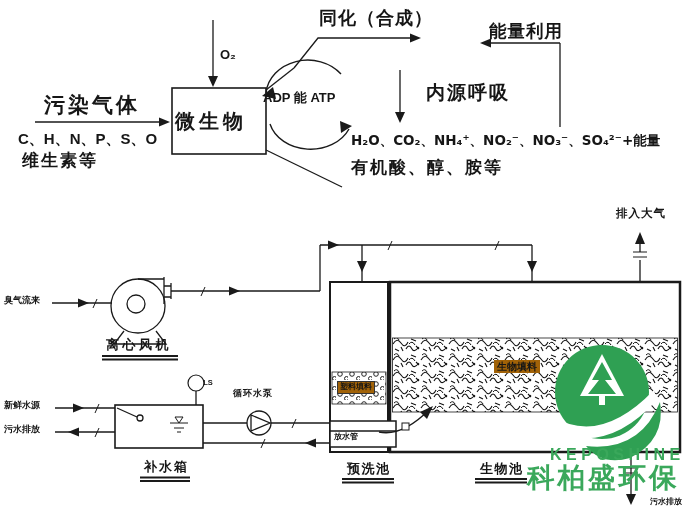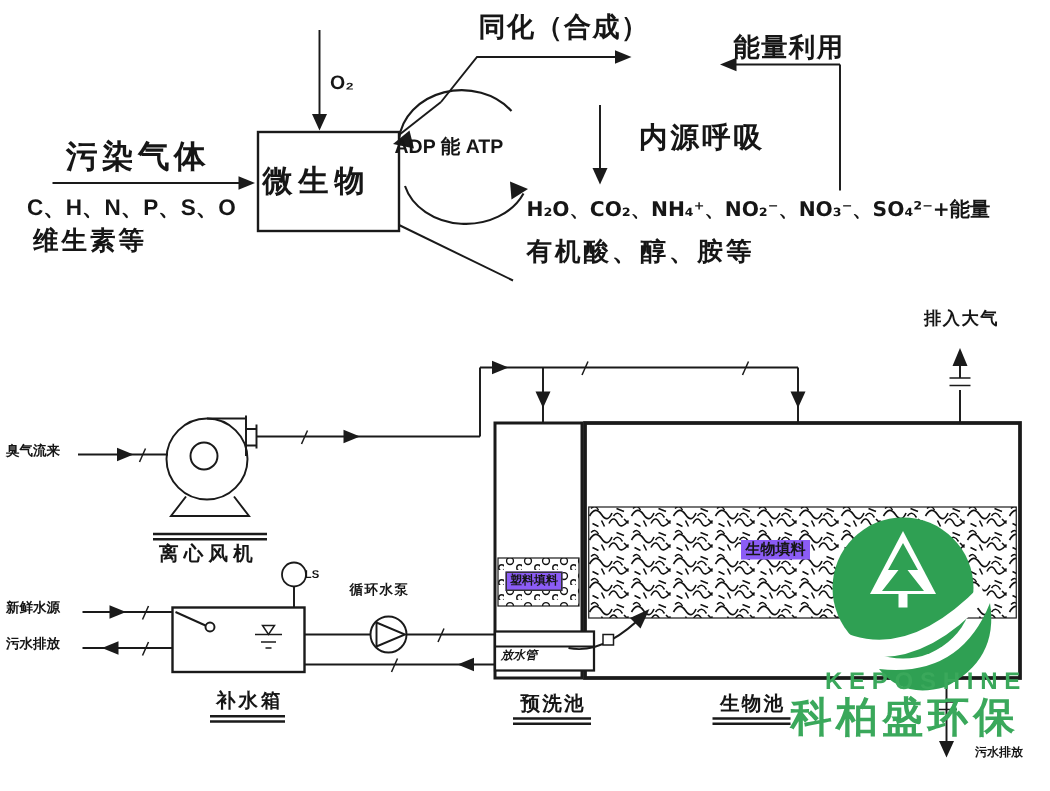--- a/index.html
+++ b/index.html
@@ -1,21 +1,21 @@
 <!DOCTYPE html>
 <html><head>
 <meta charset="utf-8">
 <style>
   html,body{margin:0;padding:0;background:#fff;}
   #stage{position:relative;width:700px;height:527px;background:#fff;overflow:hidden;
          font-family:"Liberation Sans","DejaVu Sans",sans-serif;color:#1a1a1a;}
   #lines{position:absolute;left:0;top:0;z-index:1;}
   .lbl{position:absolute;z-index:2;white-space:nowrap;font-weight:bold;color:#161616;line-height:1.1;}
   .boxlbl{display:flex;align-items:center;justify-content:center;}
-  .patch{background:#8b5cf6;}
+  .patch{background:#a16207;}
   .lg-text{z-index:3;font-weight:bold;}
 </style>
 </head>
 <body>
 
 <div id="stage">
 
   <svg id="lines" width="700" height="527" viewBox="0 0 700 527">
     <defs>
       <pattern id="scribble" width="28" height="16" patternUnits="userSpaceOnUse">
@@ -177,30 +177,30 @@
   <div class="lbl boxlbl" style="left:172px;top:88px;width:78px;height:66px;font-size:20px;letter-spacing:4px;font-family:Liberation Serif, serif;">微生物</div>
   <div class="lbl" style="left:220px;top:48px;font-size:13px;">O₂</div>
   <div class="lbl" style="left:263px;top:91px;font-size:13px;">ADP 能 ATP</div>
   <div class="lbl" style="left:319px;top:9px;font-size:18px;letter-spacing:1px;">同化（合成）</div>
   <div class="lbl" style="left:489px;top:22px;font-size:17.5px;letter-spacing:1px;">能量利用</div>
   <div class="lbl" style="left:404px;top:83px;font-size:19px;letter-spacing:2px;margin-left:22px;">内源呼吸</div>
   <div class="lbl" style="left:351px;top:133px;font-size:13.5px;font-family:'DejaVu Sans','Liberation Sans',sans-serif;">H₂O、CO₂、NH₄⁺、NO₂⁻、NO₃⁻、SO₄²⁻+能量</div>
   <div class="lbl" style="left:351px;top:159px;font-size:17px;letter-spacing:2px;">有机酸、醇、胺等</div>
 
   <div class="lbl" style="left:4px;top:296px;font-size:9px;text-align:center;">臭气流来</div>
-  <div class="lbl" style="left:106px;top:338px;font-size:13px;letter-spacing:3.5px;margin-top:24px;">离心风机</div>
+  <div class="lbl" style="left:106px;top:338px;font-size:13px;letter-spacing:3.5px;">离心风机</div>
   <div class="lbl" style="left:616px;top:207px;font-size:11.5px;letter-spacing:1px;">排入大气</div>
   <div class="lbl" style="left:4px;top:401px;font-size:9px;">新鲜水源</div>
   <div class="lbl" style="left:4px;top:425px;font-size:9px;">污水排放</div>
   <div class="lbl" style="left:144px;top:460px;font-size:13px;letter-spacing:2px;">补水箱</div>
   <div class="lbl" style="left:189px;top:378.5px;font-size:7.5px;width:38px;text-align:center;">LS</div>
   <div class="lbl" style="left:233px;top:389px;font-size:9px;letter-spacing:1px;">循环水泵</div>
   <div class="lbl" style="left:347px;top:462px;font-size:13px;letter-spacing:1.5px;font-family:Liberation Serif, serif;">预洗池</div>
   <div class="lbl" style="left:480px;top:462px;font-size:13px;letter-spacing:1.5px;">生物池</div>
   <div class="lbl patch" style="left:337px;top:381px;font-size:8px;border:0.8px solid #333;padding:1px 2px;">塑料填料</div>
   <div class="lbl patch" style="left:494px;top:360px;font-size:10px;padding:1px 3px;">生物填料</div>
-  <div class="lbl" style="left:334px;top:433px;font-size:8px;font-style:italic;">放水管</div>
+  <div class="lbl" style="left:334px;top:433px;font-size:8px;">放水管</div>
   <div class="lbl" style="left:650px;top:498px;font-size:8px;z-index:3;">污水排放</div>
 
   <div class="lbl lg-text" style="left: 550px; top: 446px; font-size: 16px; letter-spacing: 4.5px; color: rgb(58, 168, 91);">KEPOSHINE</div>
   <div class="lbl lg-text" style="left: 527px; top: 463px; font-size: 27.5px; letter-spacing: 3px; color: rgb(58, 168, 91);">科柏盛环保</div>
 
 </div>
 
 </body></html>

